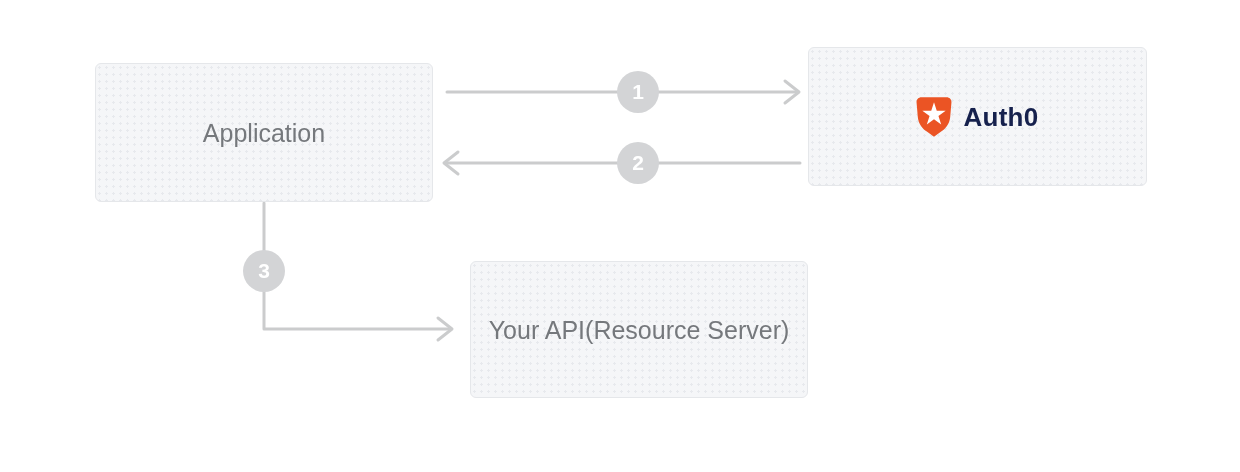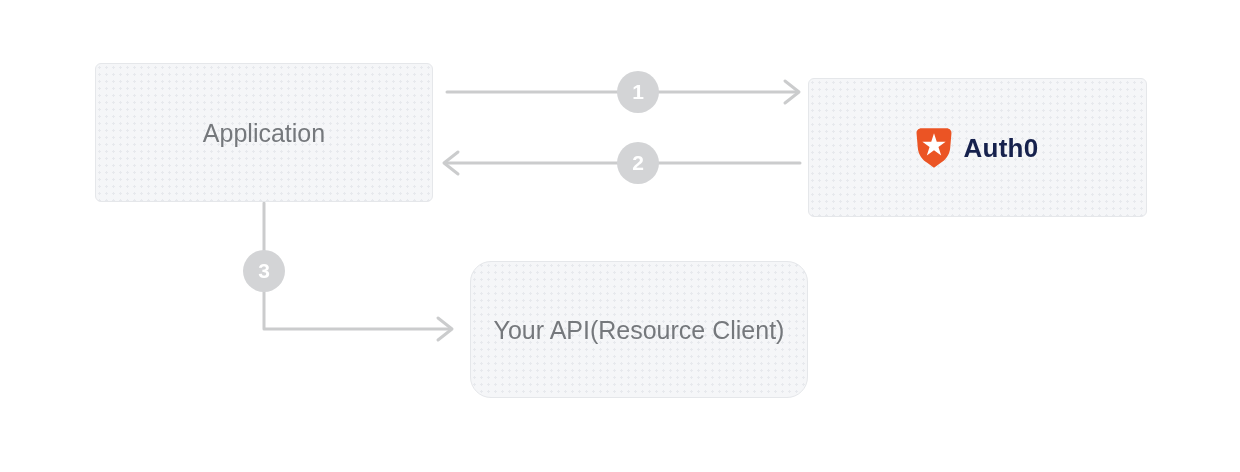--- a/index.html
+++ b/index.html
@@ -27,22 +27,22 @@
     display: flex;
     flex-direction: row;
     align-items: center;
     justify-content: center;
     color: #75787c;
     font-size: 25px;
     line-height: 40px;
     text-align: center;
   }
   .node-app  { left: 95px;  top: 63px;  width: 338px; height: 139px; }
-  .node-auth { left: 808px; top: 78px;  width: 339px; height: 139px; }
-  .node-api  { left: 470px; top: 261px; width: 338px; height: 137px; border-radius: 21px; }
+  .node-auth { left: 808px; top: 47px;  width: 339px; height: 139px; }
+  .node-api  { left: 470px; top: 261px; width: 338px; height: 137px; }
   .logo-row {
     display: flex;
     align-items: center;
     gap: 11px;
     height: 42px;
   }
   .auth0-shield { display: block; }
   .wordmark {
     color: #16214d;
     font-weight: bold;
@@ -95,20 +95,20 @@
       <svg class="auth0-shield" width="36" height="40" viewBox="0 0 100 110" xmlns="http://www.w3.org/2000/svg">
         <path fill="#eb5424" d="M15 0 L85 0 C93 0 99 6 98.5 14 L95 55 C93 75 82 88 68 97 L50 110 L32 97 C18 88 7 75 5 55 L1.5 14 C1 6 7 0 15 0 Z"></path>
         <polygon fill="#ffffff" points="50,14 57.64,37.48 82.34,37.49 62.36,52.02 69.98,75.5 50,61 30.02,75.5 37.64,52.02 17.66,37.49 42.36,37.48"></polygon>
       </svg>
       <span class="wordmark">Auth0</span>
     </div>
   </div>
 
   <div class="node node-api">
     <div>Your API</div>
-    <div>(Resource Client)</div>
+    <div>(Resource Server)</div>
   </div>
 
   <div class="badge badge-1">1</div>
   <div class="badge badge-2">2</div>
   <div class="badge badge-3">3</div>
 
 </div>
 
 </body></html>

